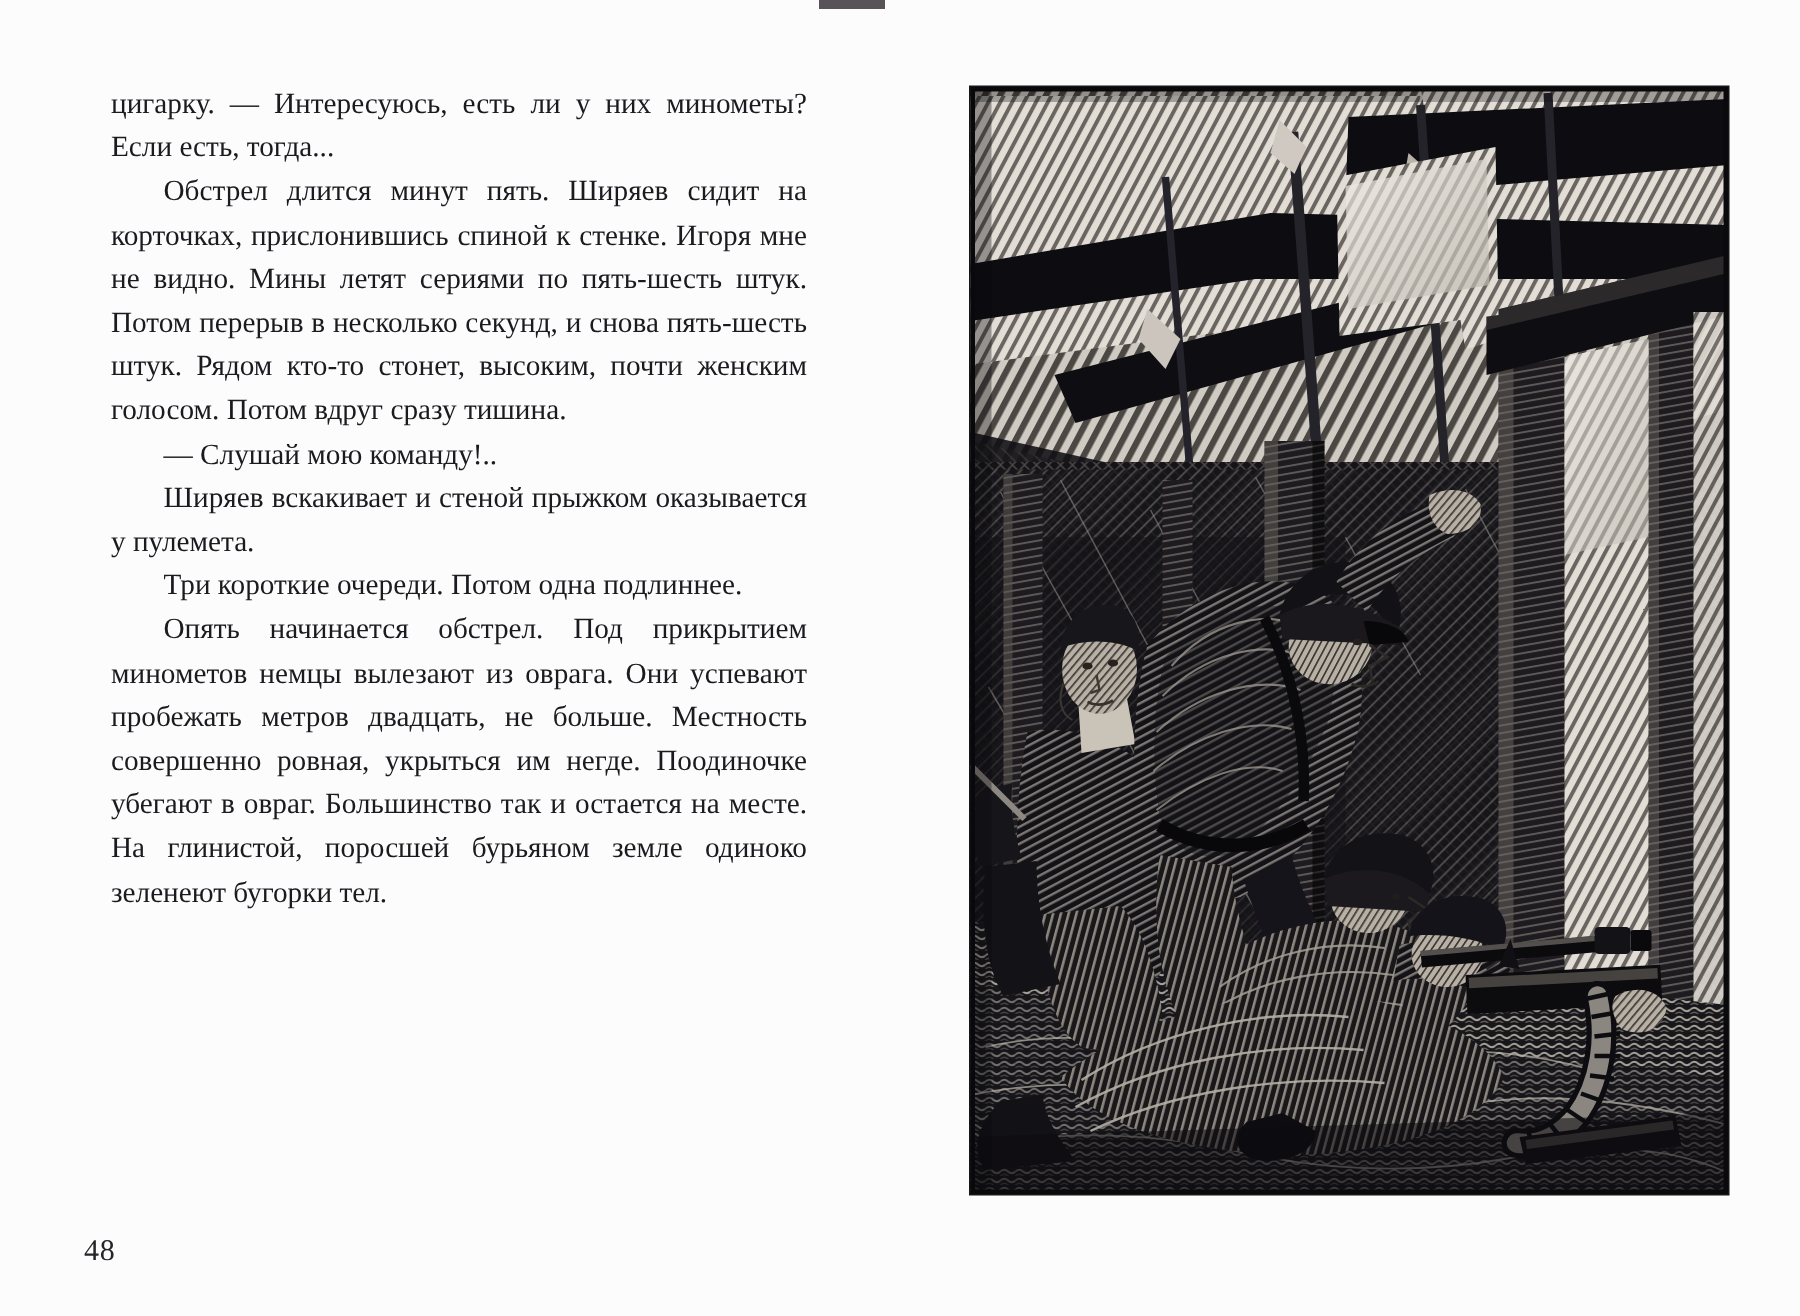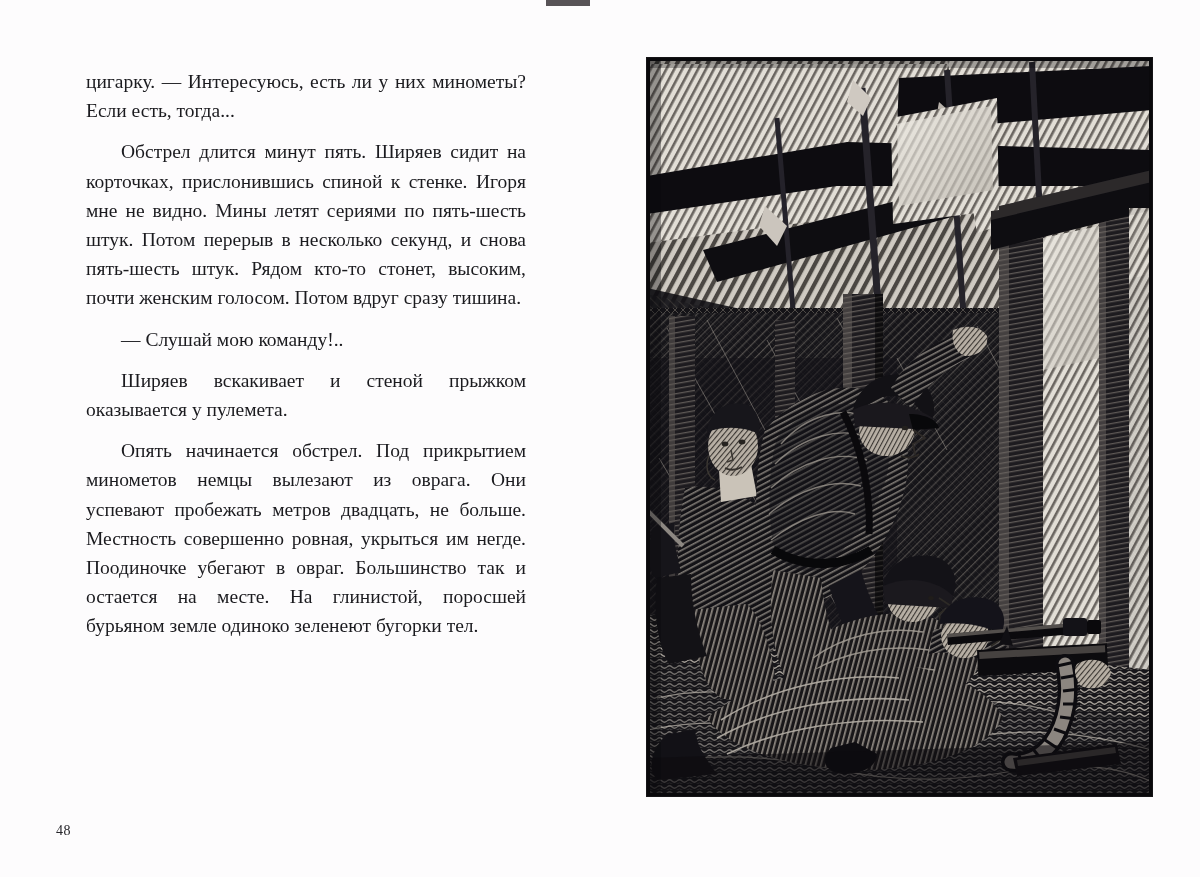--- a/index.html
+++ b/index.html
@@ -37,36 +37,36 @@
     top: 55px;
     width: 464px;
     color: #1b1b1f;
     font-size: 19.5px;
     line-height: 29.2px;
     text-align: justify;
     text-justify: inter-word;
     -webkit-font-smoothing: antialiased;
   }
   #text-column p {
-    margin: 12px;
+    margin: 0;
     text-indent: 35px;
   }
   #text-column p.no-indent {
     text-indent: 0;
   }
   #text-column p.dash {
     text-indent: 35px;
   }
 
   
   #folio {
     position: absolute;
     left: 56px;
     top: 823px;
-    font-size: 14px;
+    font-size: 20px;
     color: #26252a;
     letter-spacing: 0.5px;
   }
 
   
   #illustration {
     position: absolute;
     left: 647px;
     top: 58px;
     width: 505px;
@@ -86,20 +86,21 @@
 
 <div id="page">
 
   <div id="gutter-mark"></div>
 
   <div id="text-column">
     <p class="no-indent">цигарку. — Интересуюсь, есть ли у них минометы? Если есть, тогда...</p>
     <p>Обстрел длится минут пять. Ширяев сидит на корточках, прислонившись спиной к стенке. Игоря мне не видно. Мины летят сериями по пять-шесть штук. Потом перерыв в несколько секунд, и снова пять-шесть штук. Рядом кто-то стонет, высоким, почти женским голосом. Потом вдруг сразу тишина.</p>
     <p class="dash">— Слушай мою команду!..</p>
     <p>Ширяев вскакивает и стеной прыжком оказывается у пулемета.</p>
+    <p>Три короткие очереди. Потом одна подлиннее.</p>
     <p>Опять начинается обстрел. Под прикрытием минометов немцы вылезают из оврага. Они успевают пробежать метров двадцать, не больше. Местность совершенно ровная, укрыться им негде. Поодиночке убегают в овраг. Большинство так и остается на месте. На глинистой, поросшей бурьяном земле одиноко зеленеют бугорки тел.</p>
 
   </div>
 
   <div id="folio">48</div>
 
   <div id="illustration">
     <svg viewBox="0 0 505 738" preserveAspectRatio="none" aria-hidden="true">
       <defs>
 

